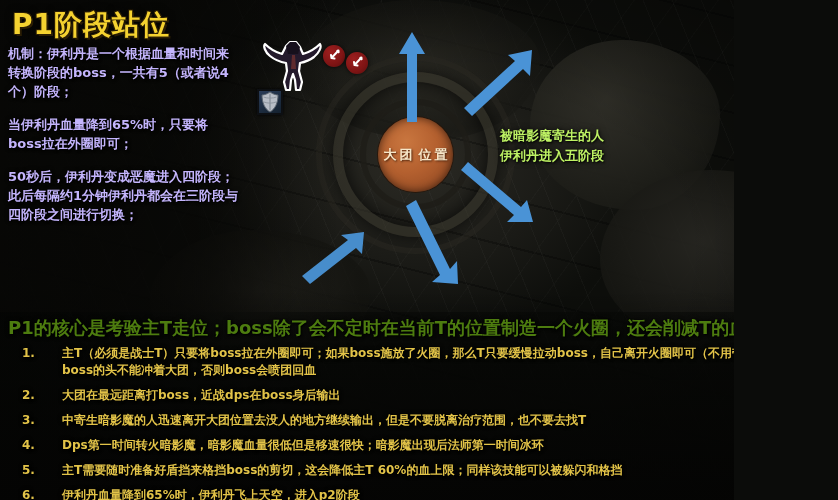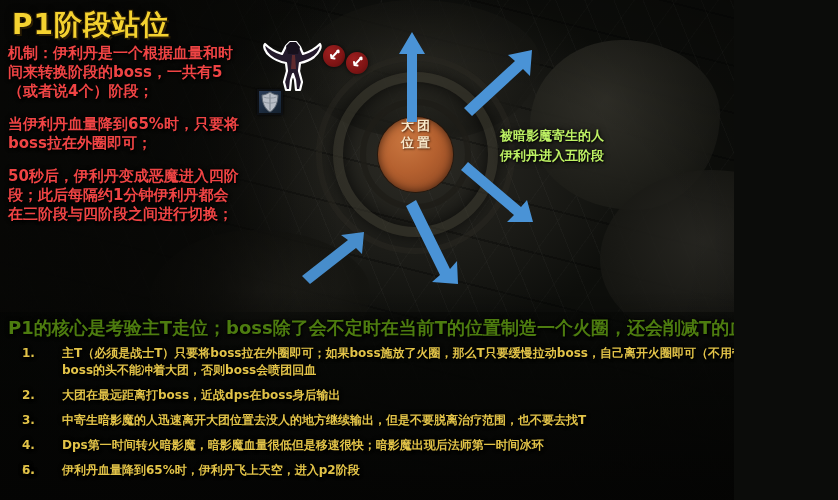--- a/index.html
+++ b/index.html
@@ -64,35 +64,35 @@
     text-shadow:
       2px 2px 0 #2a1d04, -1px -1px 0 #2a1d04, 1px -1px 0 #2a1d04, -1px 1px 0 #2a1d04,
       0 0 8px rgba(0,0,0,.9);
     white-space:nowrap;
   }
 
   .lcol {
     position:absolute; left:8px; top:44px; width:232px;
   }
   .para {
-    color:#ef4444;
-    font-size:15px;
+    color:#c4b5fd;
+    font-size:13px;
     line-height:19px;
     font-weight:bold;
     margin-bottom:14px;
     text-shadow:1px 1px 2px #000, 0 0 4px rgba(0,0,0,.95);
   }
 
   
   .raid-circle {
     position:absolute; left:378px; top:117px;
     width:75px; height:75px; border-radius:50%;
     background:radial-gradient(circle at 38% 33%, #c9763f 0%, #b4602f 45%, #9a4f26 78%, #7c3d1d 100%);
     box-shadow:0 0 0 1px rgba(40,20,8,.8), 0 0 10px rgba(0,0,0,.6) inset;
-    display:flex; flex-direction:column; align-items:center; 
+    display:flex; flex-direction:row; align-items:center; justify-content:center;
   }
   .raid-circle span {
     color:#f7e7c9; font-size:13px; font-weight:bold; line-height:17px;
     letter-spacing:3px; text-indent:3px;
     text-shadow:1px 1px 2px rgba(60,25,8,.9);
   }
 
   .blue-note {
     position:absolute; left:500px; top:126px;
     color:#bef264;
@@ -256,20 +256,21 @@
       <li>
         <span class="num">3.</span>
         <span>中寄生暗影魔的人迅速离开大团位置去没人的地方继续输出，但是不要脱离治疗范围，也不要去找T</span>
       </li>
       <li>
         <span class="num">4.</span>
         <span>Dps第一时间转火暗影魔，暗影魔血量很低但是移速很快；暗影魔出现后法师第一时间冰环</span>
       </li>
       <li>
         <span class="num">5.</span>
+        <span>主T需要随时准备好盾挡来格挡boss的剪切，这会降低主T 60%的血上限；同样该技能可以被躲闪和格挡</span>
       </li>
       <li>
         <span class="num">6.</span>
         <span>伊利丹血量降到65%时，伊利丹飞上天空，进入p2阶段</span>
       </li>
     </ol>
   </div>
 
   <a class="back-link" href="#">返回目录</a>
 

